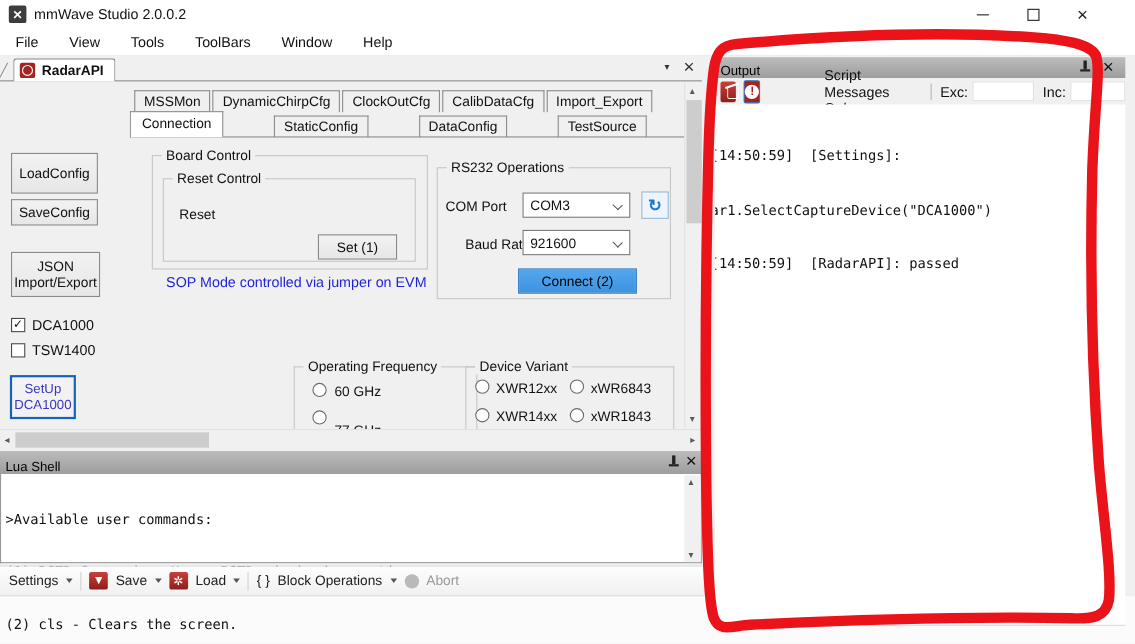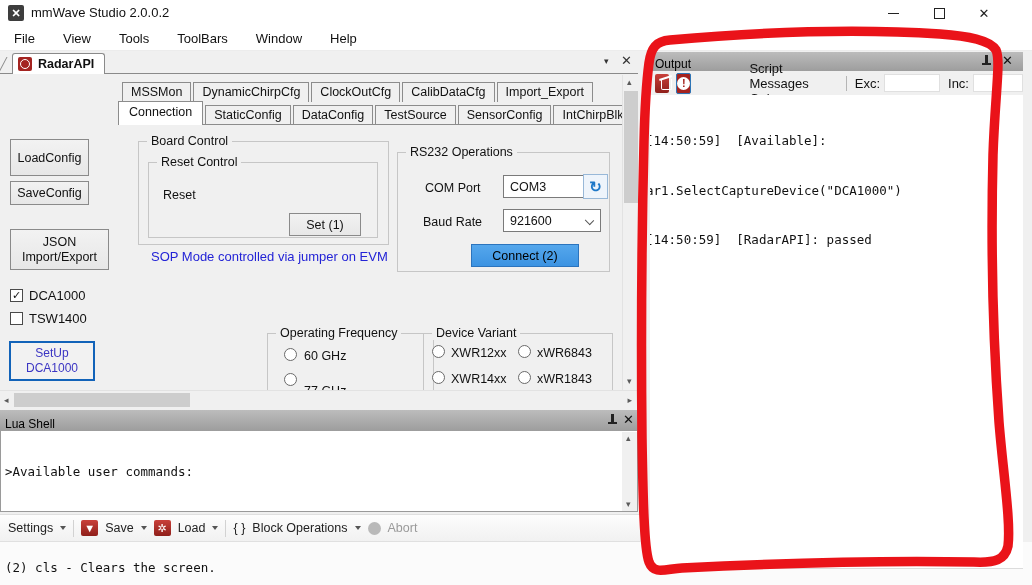--- a/index.html
+++ b/index.html
@@ -28,41 +28,41 @@
   .radar-icon { width:14px; height:14px; background:#a42421; border-radius:2px; margin-right:6px; position:relative; }
   .radar-icon::after { content:""; position:absolute; left:2px; top:2px; width:8px; height:8px; border:1px solid #fff; border-radius:50%; }
   .doctab-label { font-weight:bold; font-size:12.5px; }
   .strip-dd { left:604px; top:56px; font-size:9px; color:#333; }
   .strip-close { left:621px; top:53px; font-size:13px; color:#333; }
 
   
   .btn { background:linear-gradient(#f2f2f2,#e7e7e7); border:1px solid #8a8a8a; display:flex; align-items:center; justify-content:center; text-align:center; font-size:12.5px; color:#111; }
   .btn-load { left:10px; top:139px; width:79px; height:37px; }
   .btn-save { left:10px; top:181px; width:79px; height:24px; }
-  .btn-json { left:10px; top:229px; width:99px; height:41px; line-height:15px; }
+  .btn-json { left:10px; top:229px; width:81px; height:41px; line-height:15px; }
   .cb-row { left:10px; display:flex; align-items:center; gap:6px; }
   .cb-box { width:13px; height:13px; border:1px solid #4a4a4a; background:#fff; font-size:11px; line-height:11px; text-align:center; color:#111; }
-  .btn-setup { left:9px; top:341px; width:86px; height:40px; border:2px solid #1263b9; background:#f2f2f2; color:#3b35c3; font-size:12px; line-height:15px; }
+  .btn-setup { left:9px; top:341px; width:60px; height:40px; border:2px solid #1263b9; background:#f2f2f2; color:#3b35c3; font-size:12px; line-height:15px; }
 
   
   .tabrow1 { left:122px; top:82px; height:20px; display:flex; }
-  .tabrow2 { left:118px; top:101px; height:24px; display:flex; width:506px; overflow:hidden; }
+  .tabrow2 { left:118px; top:101px; height:24px; display:flex; width:506px; overflow:hidden;gap:44px; }
   .tab { background:#f0f0f0; border:1px solid #8c8c8c; border-bottom:none; margin-right:2px; padding:0 8px; font-size:12.5px; display:flex; align-items:flex-start; padding-top:2px; height:20px; white-space:nowrap; }
   .tabrow2 .tab { margin-top:4px; }
   .tab.active { background:#fff; margin-top:0; height:24px; padding:3px 10px 0 10px; z-index:2; }
   .tabs-baseline { left:118px; top:124px; width:504px; border-top:1px solid #8c8c8c; }
 
   
   .group { border:1px solid #c6c6c6; position:absolute; }
   .group > .legend { position:absolute; top:-8px; left:8px; background:#f0f0f0; padding:0 4px; font-size:12.5px; white-space:nowrap; }
 
   .lbl { position:absolute; font-size:12.5px; white-space:nowrap; }
   .link { color:#2323d6;margin-left:12px; }
 
-  .combo { position:absolute; background:#fff; border:1px solid #7a7a7a; height:23px; display:flex; align-items:center; padding-left:6px; font-size:12.5px;margin-left:28px; }
+  .combo { position:absolute; background:#fff; border:1px solid #7a7a7a; height:23px; display:flex; align-items:center; padding-left:6px; font-size:12.5px; }
   .combo .chev { position:absolute; right:7px; top:7px; width:7px; height:7px; border-right:1px solid #555; border-bottom:1px solid #555; transform:rotate(45deg) scale(1,0.9); transform-origin:center; }
   .refresh-btn { left:583px; top:174px; width:25px; height:25px; border:1px solid #98b8d8; background:#eef4fb; display:flex; align-items:center; justify-content:center; color:#1e78c8; font-size:15px; font-weight:bold; }
   .btn-connect { left:471px; top:244px; width:108px; height:23px; background:linear-gradient(#55a7ec,#3c93e2); border:1px solid #2c74bd; color:#000; }
 
   .radio { position:absolute; width:13px; height:13px; border:1px solid #6a6a6a; border-radius:50%; background:#fff; }
 
   
   .sb { background:#f0f0f0; position:absolute; }
   .sb-arrow { position:absolute; color:#5a5a5a; font-size:9px; line-height:9px; }
   .sb-thumb { position:absolute; background:#cdcdcd; }
@@ -184,21 +184,21 @@
 <div class="group" style="left:148px; top:162px; width:230px; height:76px;">
   <span class="legend">Reset Control</span>
 </div>
 <span class="lbl" style="left:163px; top:188px;text-align:center;">Reset</span>
 <button class="abs btn" style="left:289px; top:213px; width:72px; height:23px;">Set (1)</button>
 <span class="lbl link" style="left:139px; top:249px; font-size:13px;">SOP Mode controlled via jumper on EVM</span>
 
 <div class="group" style="left:397px; top:152px; width:213px; height:120px;">
   <span class="legend">RS232 Operations</span>
 </div>
-<span class="lbl" style="left:405px; top:181px;margin-left:20px;">COM Port</span>
+<span class="lbl" style="left:405px; top:181px;">COM Port</span>
 <div class="combo" style="left:475px; top:175px; width:98px;">
   <span>COM3</span>
   <span class="chev"></span>
 </div>
 <button class="abs refresh-btn">
     <span>↻</span>
   </button>
 <span class="lbl" style="left:405px; top:215px;margin-left:18px;">Baud Rate</span>
 <div class="combo" style="left:475px; top:209px; width:98px;">
   <span>921600</span>
@@ -283,21 +283,21 @@
     <span class="circle">!</span>
   </span>
   <span class="out-filter">Script Messages Only</span>
   <span class="out-sep"></span>
   <span>Exc:</span>
   <input class="out-field" style="width: 56px; margin-left: 4px;">
   <span style="margin-left:8px;">Inc:</span>
   <input class="out-field" style="width: 50px; margin-left: 4px;">
 </div>
 <div class="abs out-body">
-  <div class="shift">[14:50:59]  [Available]: </div>
+  <div class="shift">[14:50:59]  [Settings]: </div>
   <div class="shift">ar1.SelectCaptureDevice("DCA1000")</div>
   <div class="shift">[14:50:59]  [RadarAPI]: passed</div>
 </div>
 <div class="abs out-bottomline"></div>
 
 <svg class="abs annotation-svg" viewBox="0 0 1032 585">
   <path id="anno-path" fill="none" stroke="#ea1319" stroke-width="9.5" stroke-linecap="round" stroke-linejoin="round" d="M 649 63
        C 651 48 656 41 670 40
        C 760 32 852 28 940 34
        C 968 36 990 40 996 50

